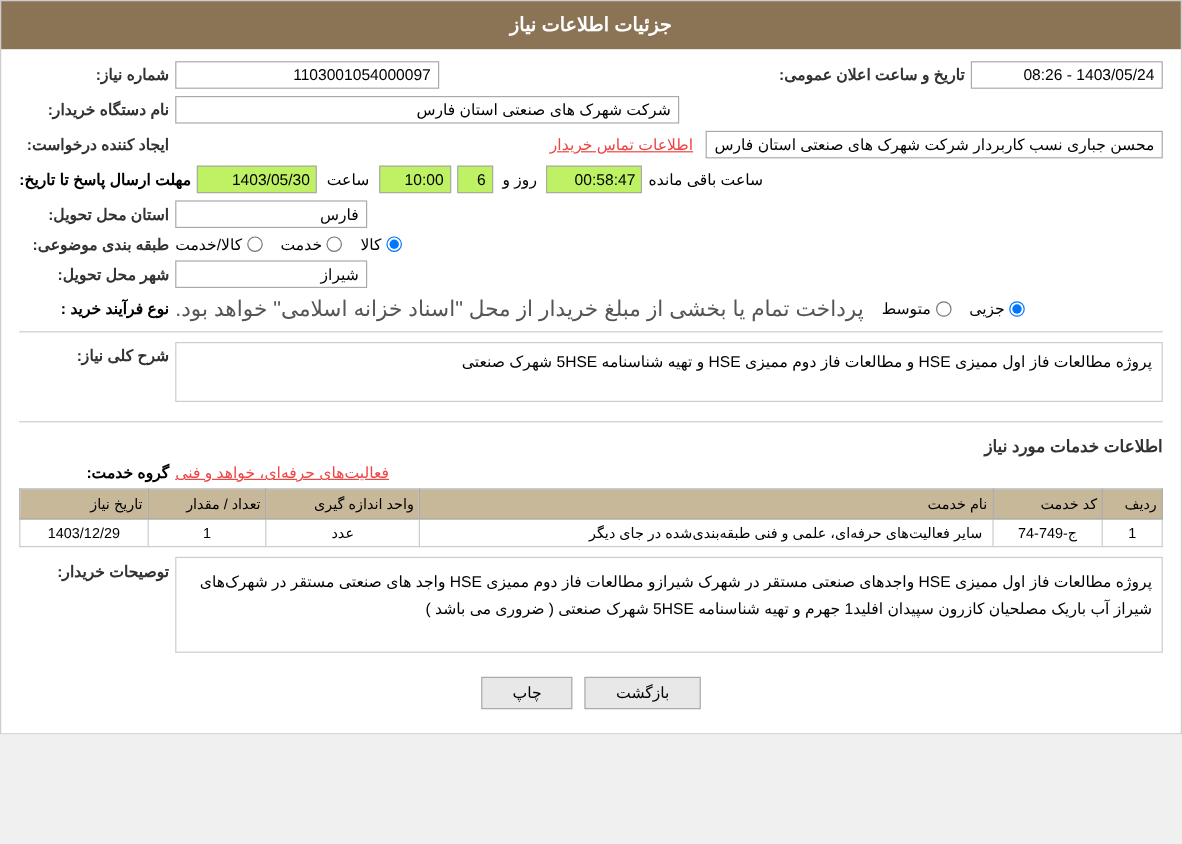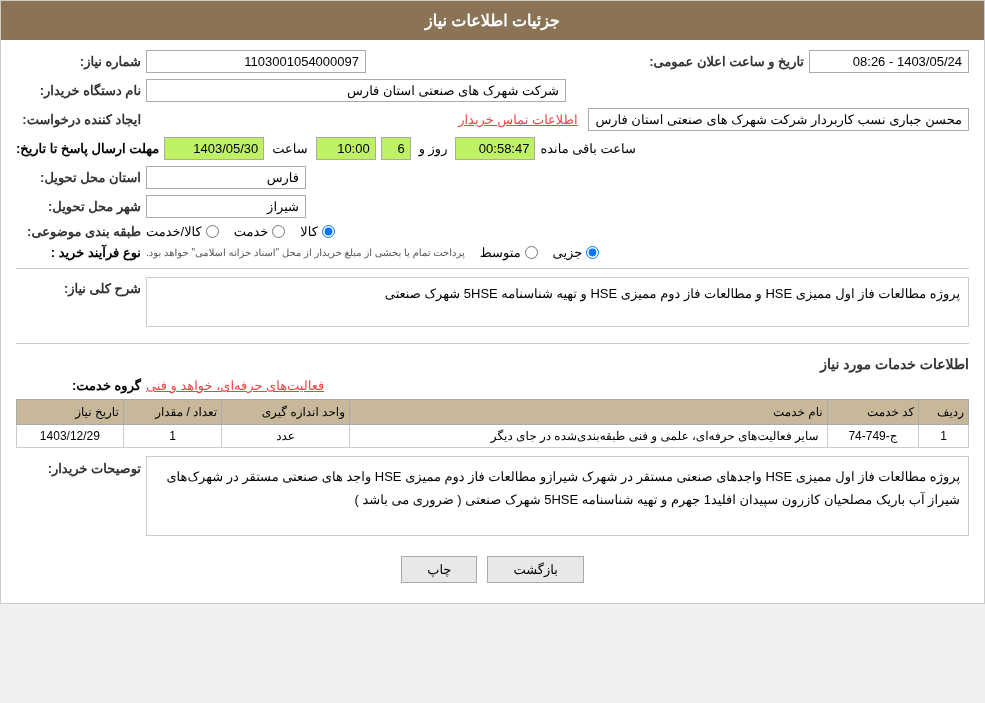--- a/index.html
+++ b/index.html
@@ -167,21 +167,21 @@
       padding-right: 5px;
     }
     .type-options {
       display: flex;
       flex-direction: row-reverse;
       align-items: center;
       gap: 15px;
     }
     .partial-text {
       color: #555;
-      font-size: 10px;
+      font-size: 18px;
     }
     .group-row {
       display: flex;
       flex-direction: row-reverse;
       align-items: center;
       margin-bottom: 6px;
     }
     .group-label {
       font-weight: bold;
       min-width: 130px;
@@ -234,40 +234,40 @@
         <span style="margin-right:4px;">ساعت باقی مانده</span>
       </div>
     </div>
 
     <div class="form-row">
       <span class="label-cell">استان محل تحویل:</span>
       <span class="input-box" style="min-width:160px;">فارس</span>
     </div>
 
     <div class="form-row">
+      <span class="label-cell">طبقه بندی موضوعی:</span>
+      <div class="radio-group">
+        <div class="radio-item">
+          <span>کالا/خدمت</span>
+          <input type="radio" name="tabaqe" style="">
+        </div>
+        <div class="radio-item">
+          <span>خدمت</span>
+          <input type="radio" name="tabaqe" style="">
+        </div>
+        <div class="radio-item">
+          <span>کالا</span>
+          <input type="radio" name="tabaqe" checked="" style="">
+        </div>
+      </div>
+    </div>
+
+    <div class="form-row">
       <span class="label-cell">شهر محل تحویل:</span>
       <span class="input-box" style="min-width:160px;">شیراز</span>
-    </div>
-
-    <div class="form-row">
-      <span class="label-cell">طبقه بندی موضوعی:</span>
-      <div class="radio-group">
-        <div class="radio-item">
-          <span>کالا/خدمت</span>
-          <input type="radio" name="tabaqe" style="">
-        </div>
-        <div class="radio-item">
-          <span>خدمت</span>
-          <input type="radio" name="tabaqe" style="">
-        </div>
-        <div class="radio-item">
-          <span>کالا</span>
-          <input type="radio" name="tabaqe" checked="" style="">
-        </div>
-      </div>
     </div>
 
     <div class="noع-proc-row">
       <span class="type-label">نوع فرآیند خرید :</span>
       <div class="type-options">
         <span class="partial-text">پرداخت تمام یا بخشی از مبلغ خریدار از محل "اسناد خزانه اسلامی" خواهد بود.</span>
         <div class="radio-item">
           <span>متوسط</span>
           <input type="radio" name="noefar" style="">
         </div>

